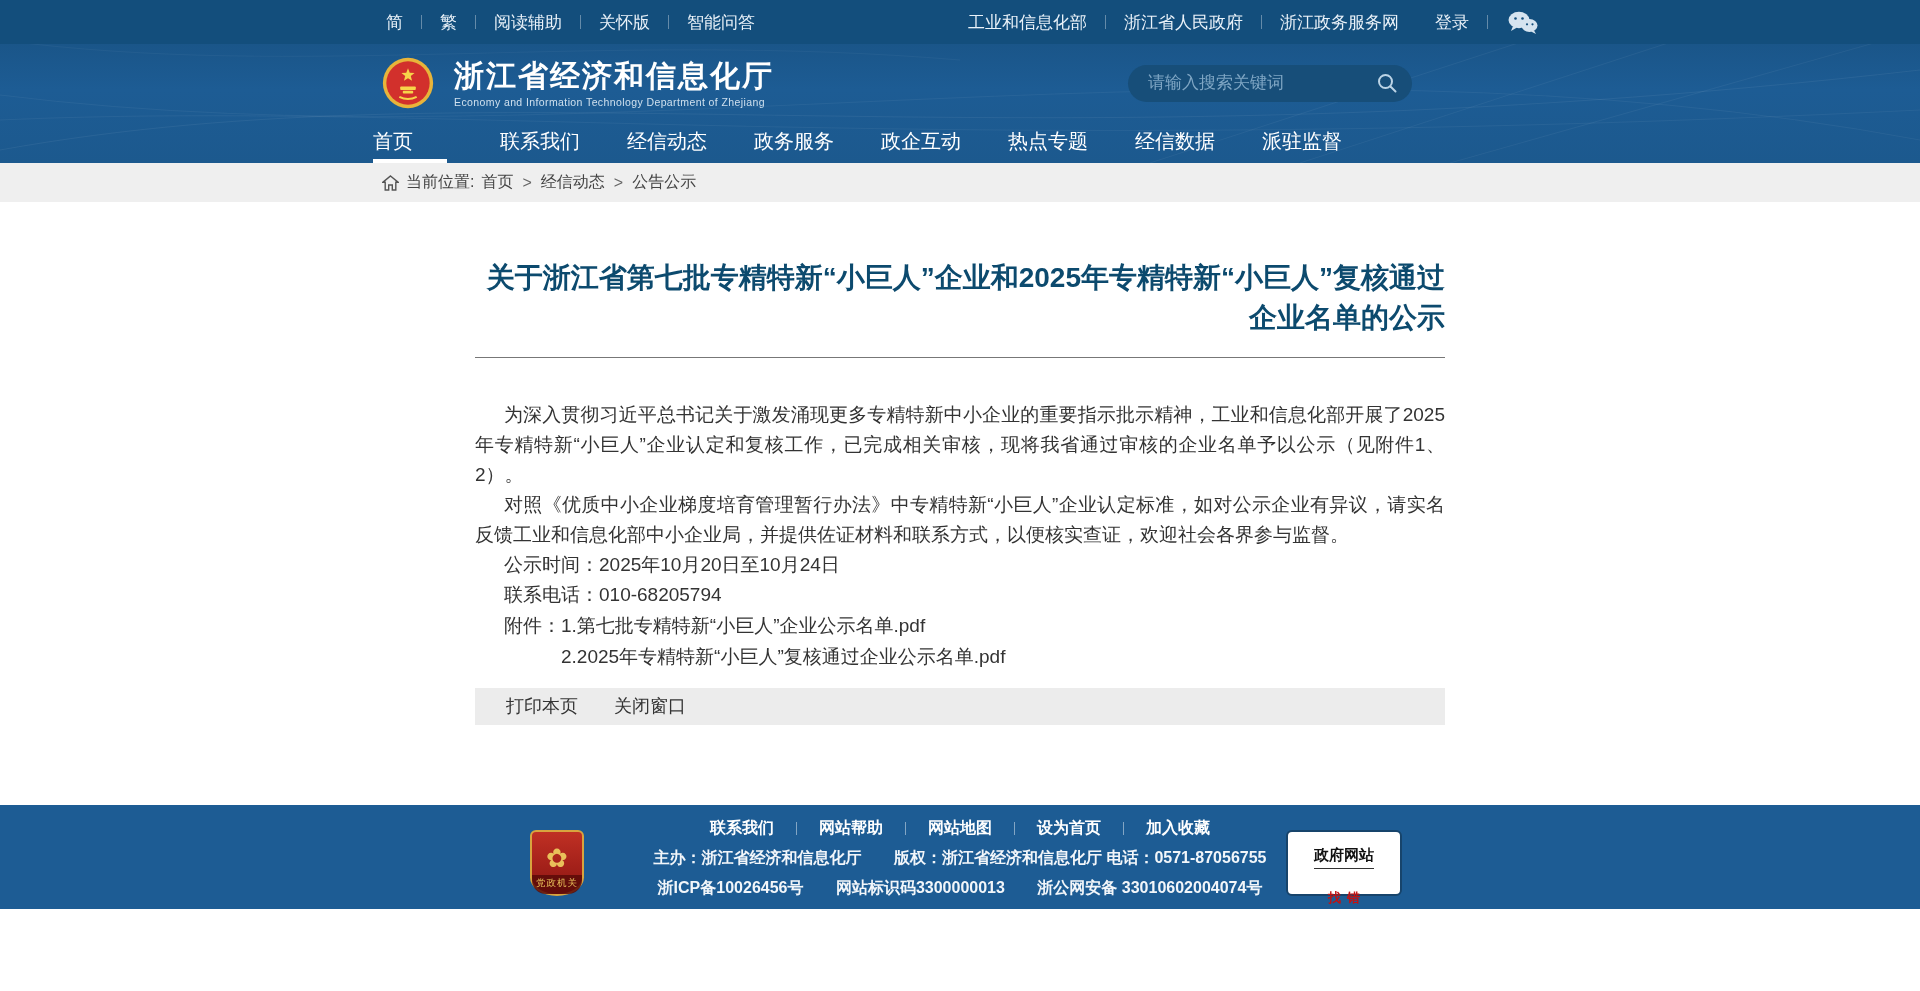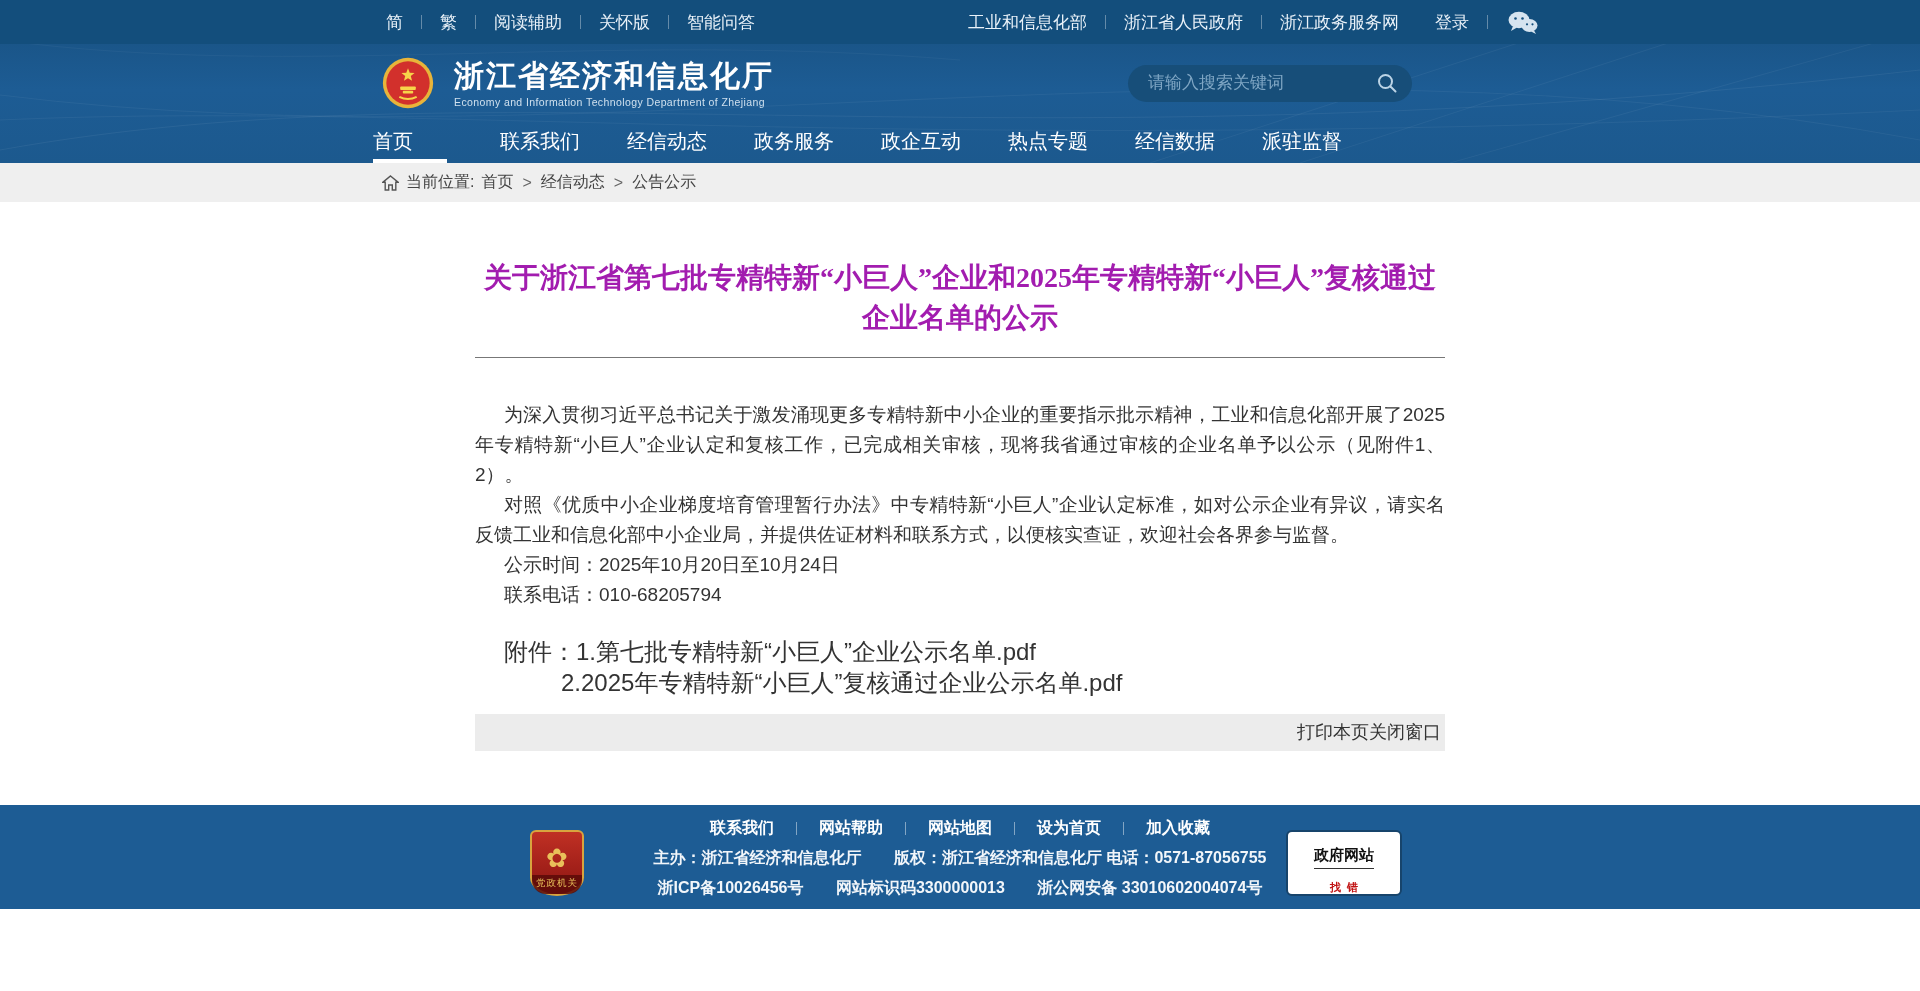--- a/index.html
+++ b/index.html
@@ -57,35 +57,35 @@
     padding-left:382px; font-size:16px; color:#444; gap:7px;
   }
   .crumb { color:#444; cursor:pointer; }
   .crumb-sep { color:#666; padding:0 2px; }
 
   
   .main-wrap { height:551px; }
   .content-col { width:970px; margin:0 auto; }
   .article-title {
     padding-top:37px; font-size:28px; line-height:40px; font-weight:bold;
-    color:#a21caf; text-align:center;font-family:Liberation Serif, serif;
+    color:#0c4a6e; text-align:right;
   }
   .title-rule { border:none; border-bottom:1px solid #777; margin:15px 0 0 0; }
   .views-row { text-align:center; margin-top:18px; font-size:17px; color:#333; }
   .body-text { margin-top:42px; font-size:19px; line-height:30px; color:#333; text-align:justify; }
   .body-text p { margin:0; text-indent:29px; }
-  .attachments { margin-top:26px; font-size:24px; line-height:31px; color:#333; }
+  .attachments { font-size:19px; line-height:31px; color:#333; }
   .attach-row1 { text-indent:29px; }
   .attach-row2 { padding-left:86px; }
   .attach-link { color:#333; text-decoration:none; cursor:pointer; }
 
   .printbar {
     width:970px; margin:16px auto 0; height:37px; background:#ececec;
-    display:flex; justify-content:flex-end; align-items:center; 
-    padding:0 4px; font-size:18px; color:#333;
+    display:flex; align-items:center; gap:36px;
+    padding:0 31px; font-size:18px; color:#333;
   }
   .printbar span { cursor:pointer; }
 
   
   .site-footer { position:relative; margin-top:33px; height:104px; background:#1d5c94; color:#fff; }
   .footer-center { padding-top:13px; text-align:center; }
   .footer-links { display:inline-flex; align-items:center; font-size:16px; font-weight:600; }
   .footer-links .flink { color:#fff; padding:0 22px; cursor:pointer; text-decoration:none; }
   .fsep { width:1px; height:13px; background:rgba(255,255,255,.45); }
   .footer-row { margin-top:9px; font-size:16px; color:#f2f6fa; }
@@ -103,21 +103,21 @@
     font-size:9.5px; padding:2px 0 4px; border-radius:0 0 14px 14px; letter-spacing:1px;
   }
 
   .badge-right {
     position:absolute; right:518px; top:25px; width:116px; height:66px; cursor:pointer;
     background:#fff; border:2px solid #17446b; border-radius:6px;
     display:flex; align-items:center; padding:6px 8px; gap:8px;flex-direction:column;
   }
   .badge-right .err-text { display:flex; flex-direction:column; align-items:center; flex:1; }
   .badge-right .err-line1 { color:#111; font-size:15px; font-weight:bold; padding-bottom:3px; border-bottom:1.5px solid #333; width:100%; text-align:center; }
-  .badge-right .err-line2 { color:#c11212; font-size:11px; font-weight:bold; letter-spacing:6px; margin-top:11px; text-indent:6px; }
+  .badge-right .err-line2 { color:#c11212; font-size:13px; font-weight:bold; letter-spacing:6px; margin-top:20px; text-indent:6px; }
 </style>
 </head>
 <body>
 
 <header class="site-header">
   <svg class="deco-curves" viewBox="0 0 1920 163" fill="none">
     <path d="M0,150 C500,60 1000,175 1920,70" stroke="#ffffff" stroke-opacity="0.06"></path>
     <path d="M0,95 C600,170 1250,15 1920,140" stroke="#ffffff" stroke-opacity="0.05"></path>
     <path d="M0,120 C450,100 900,160 1920,110" stroke="#ffffff" stroke-opacity="0.05"></path>
     <path d="M1150,163 L1650,0" stroke="#ffffff" stroke-opacity="0.05"></path>

